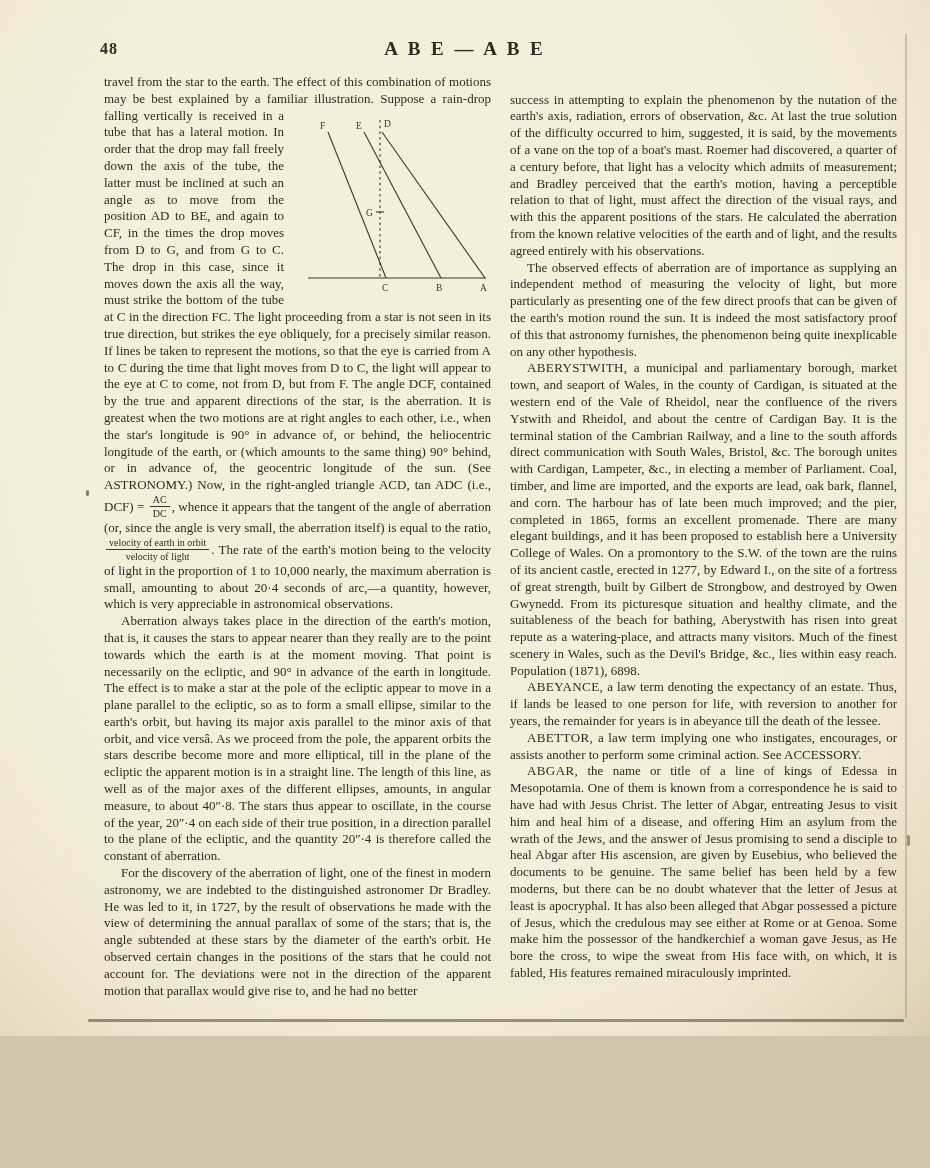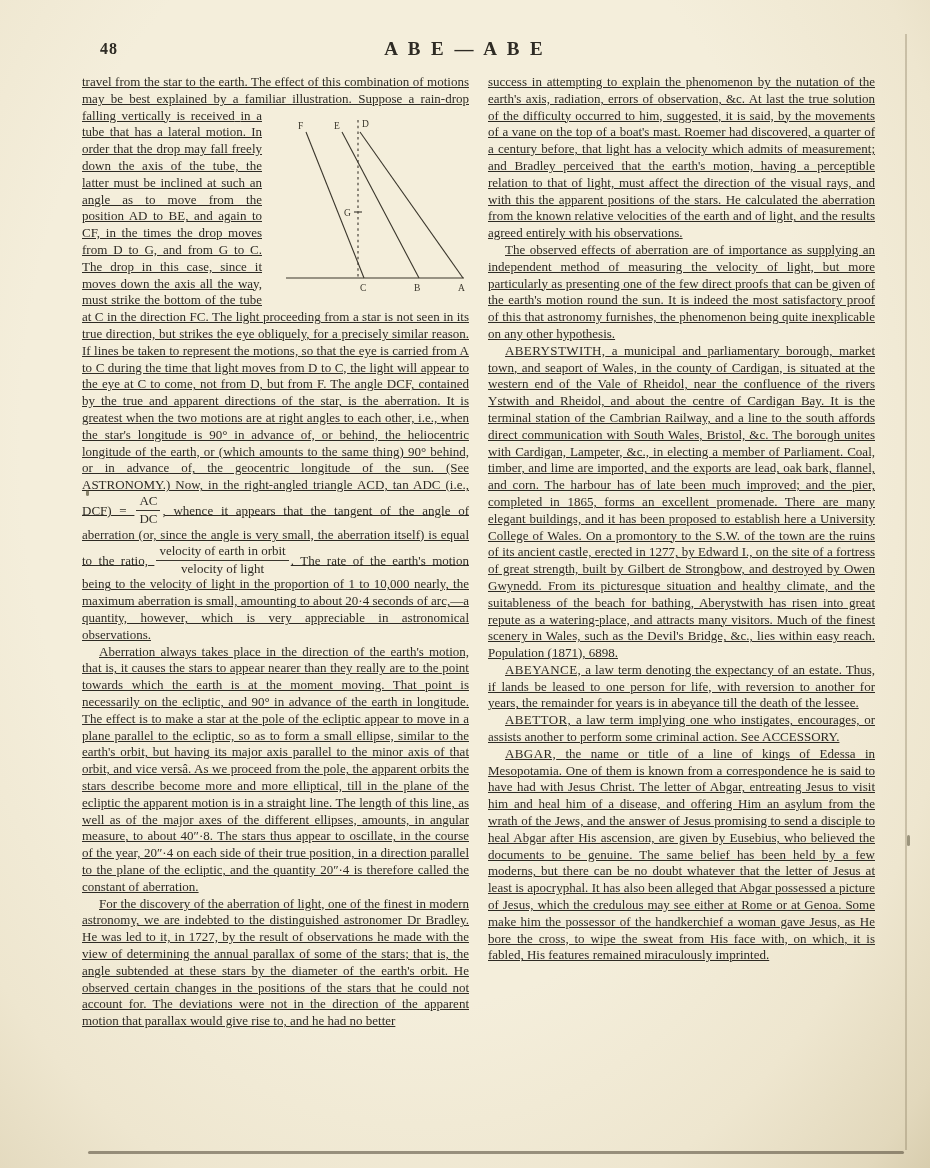--- a/index.html
+++ b/index.html
@@ -1,36 +1,36 @@
 <!DOCTYPE html>
 <html lang="en"><head>
 <meta charset="utf-8">
 <title>ABE — ABE</title>
 <style>
   html,body{margin:0;padding:0;background:#cfc6ad;}
   .page{
     position:relative;
-    width:930px;height:1168px;
+    width:930px;height:1036px;
     margin:0 auto;
     overflow:hidden;
     background:radial-gradient(ellipse at 45% 38%, #f4eedb 55%, #eee6cf 78%, #e2d8bc 94%, #d8cdae 100%);
     color:#2e2b24;
     font-family:"Liberation Serif","DejaVu Serif",serif;
   }
   .page-number{
     position:absolute;top:40px;left:100px;
     font-size:16px;font-weight:bold;letter-spacing:1px;
   }
   .page-header{
     position:absolute;top:38px;left:0;width:100%;
     text-align:center;font-size:19px;font-weight:bold;letter-spacing:3px;
   }
   .content{
-    position:absolute;top:74px;left:82px;width:796px;
-    display:flex;align-items:flex-start;text-decoration:underline;
+    position:absolute;top:74px;left:104px;width:796px;
+    display:flex;align-items:center;
   }
   .col{
     width:387px;
     font-size:13px;line-height:16.8px;
     text-align:justify;
   }
   .col-divider{
     width:1px;background:#5d5742;margin:2px 5px 0 8px;opacity:.75;
   }
   .col-right{padding-left:5px;}
@@ -38,21 +38,21 @@
   .cont{text-indent:0;}
   .headword{letter-spacing:.4px;}
   .figwrap{
     float:right;
     width:197px;height:190px;
     margin:4px 0 4px 10px;
   }
   .figwrap svg{display:block;}
   .frac{
     display:inline-block;vertical-align:-0.65em;
-    text-align:center;font-size:13px;line-height:1.15;
+    text-align:center;font-size:10px;line-height:1.15;
     margin:0 2px;text-indent:0;
   }
   .frac .num{display:block;border-bottom:1px solid #3a362e;padding:0 3px 1px;}
   .frac .den{display:block;padding-top:1px;}
   .edge-bottom{
     position:absolute;left:88px;right:26px;bottom:14px;height:3px;
     background:#4e4634;opacity:.55;border-radius:2px;
   }
   .edge-right{
     position:absolute;top:34px;bottom:18px;right:23px;width:2px;

